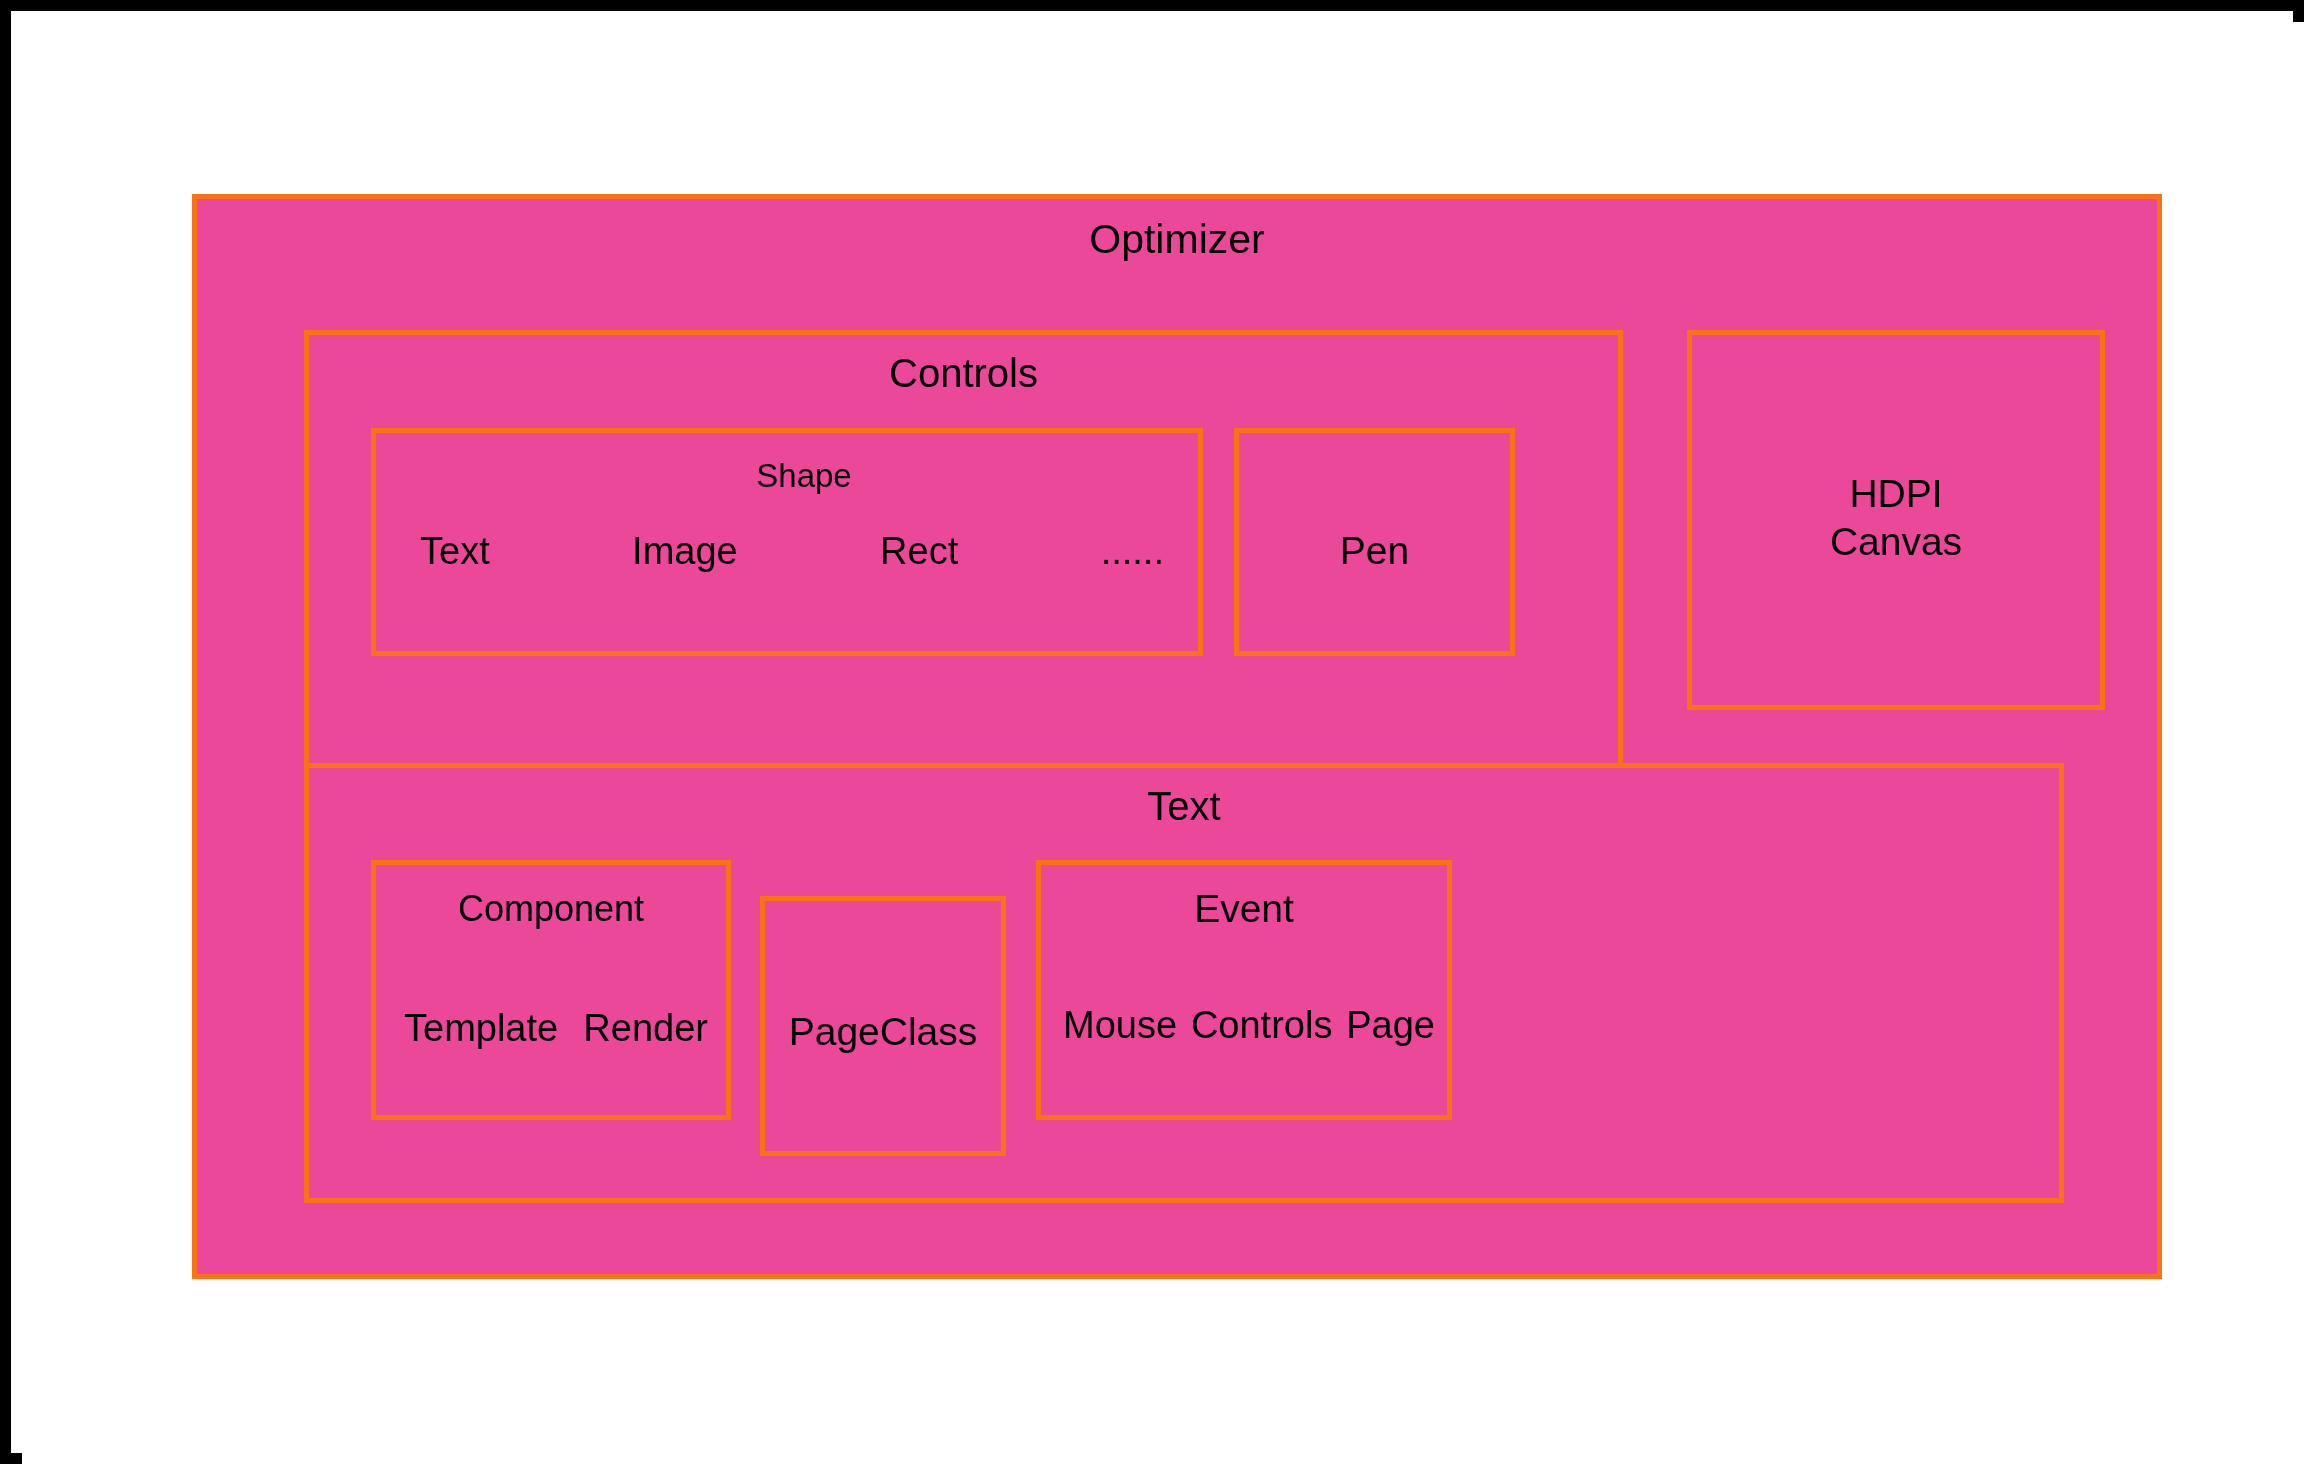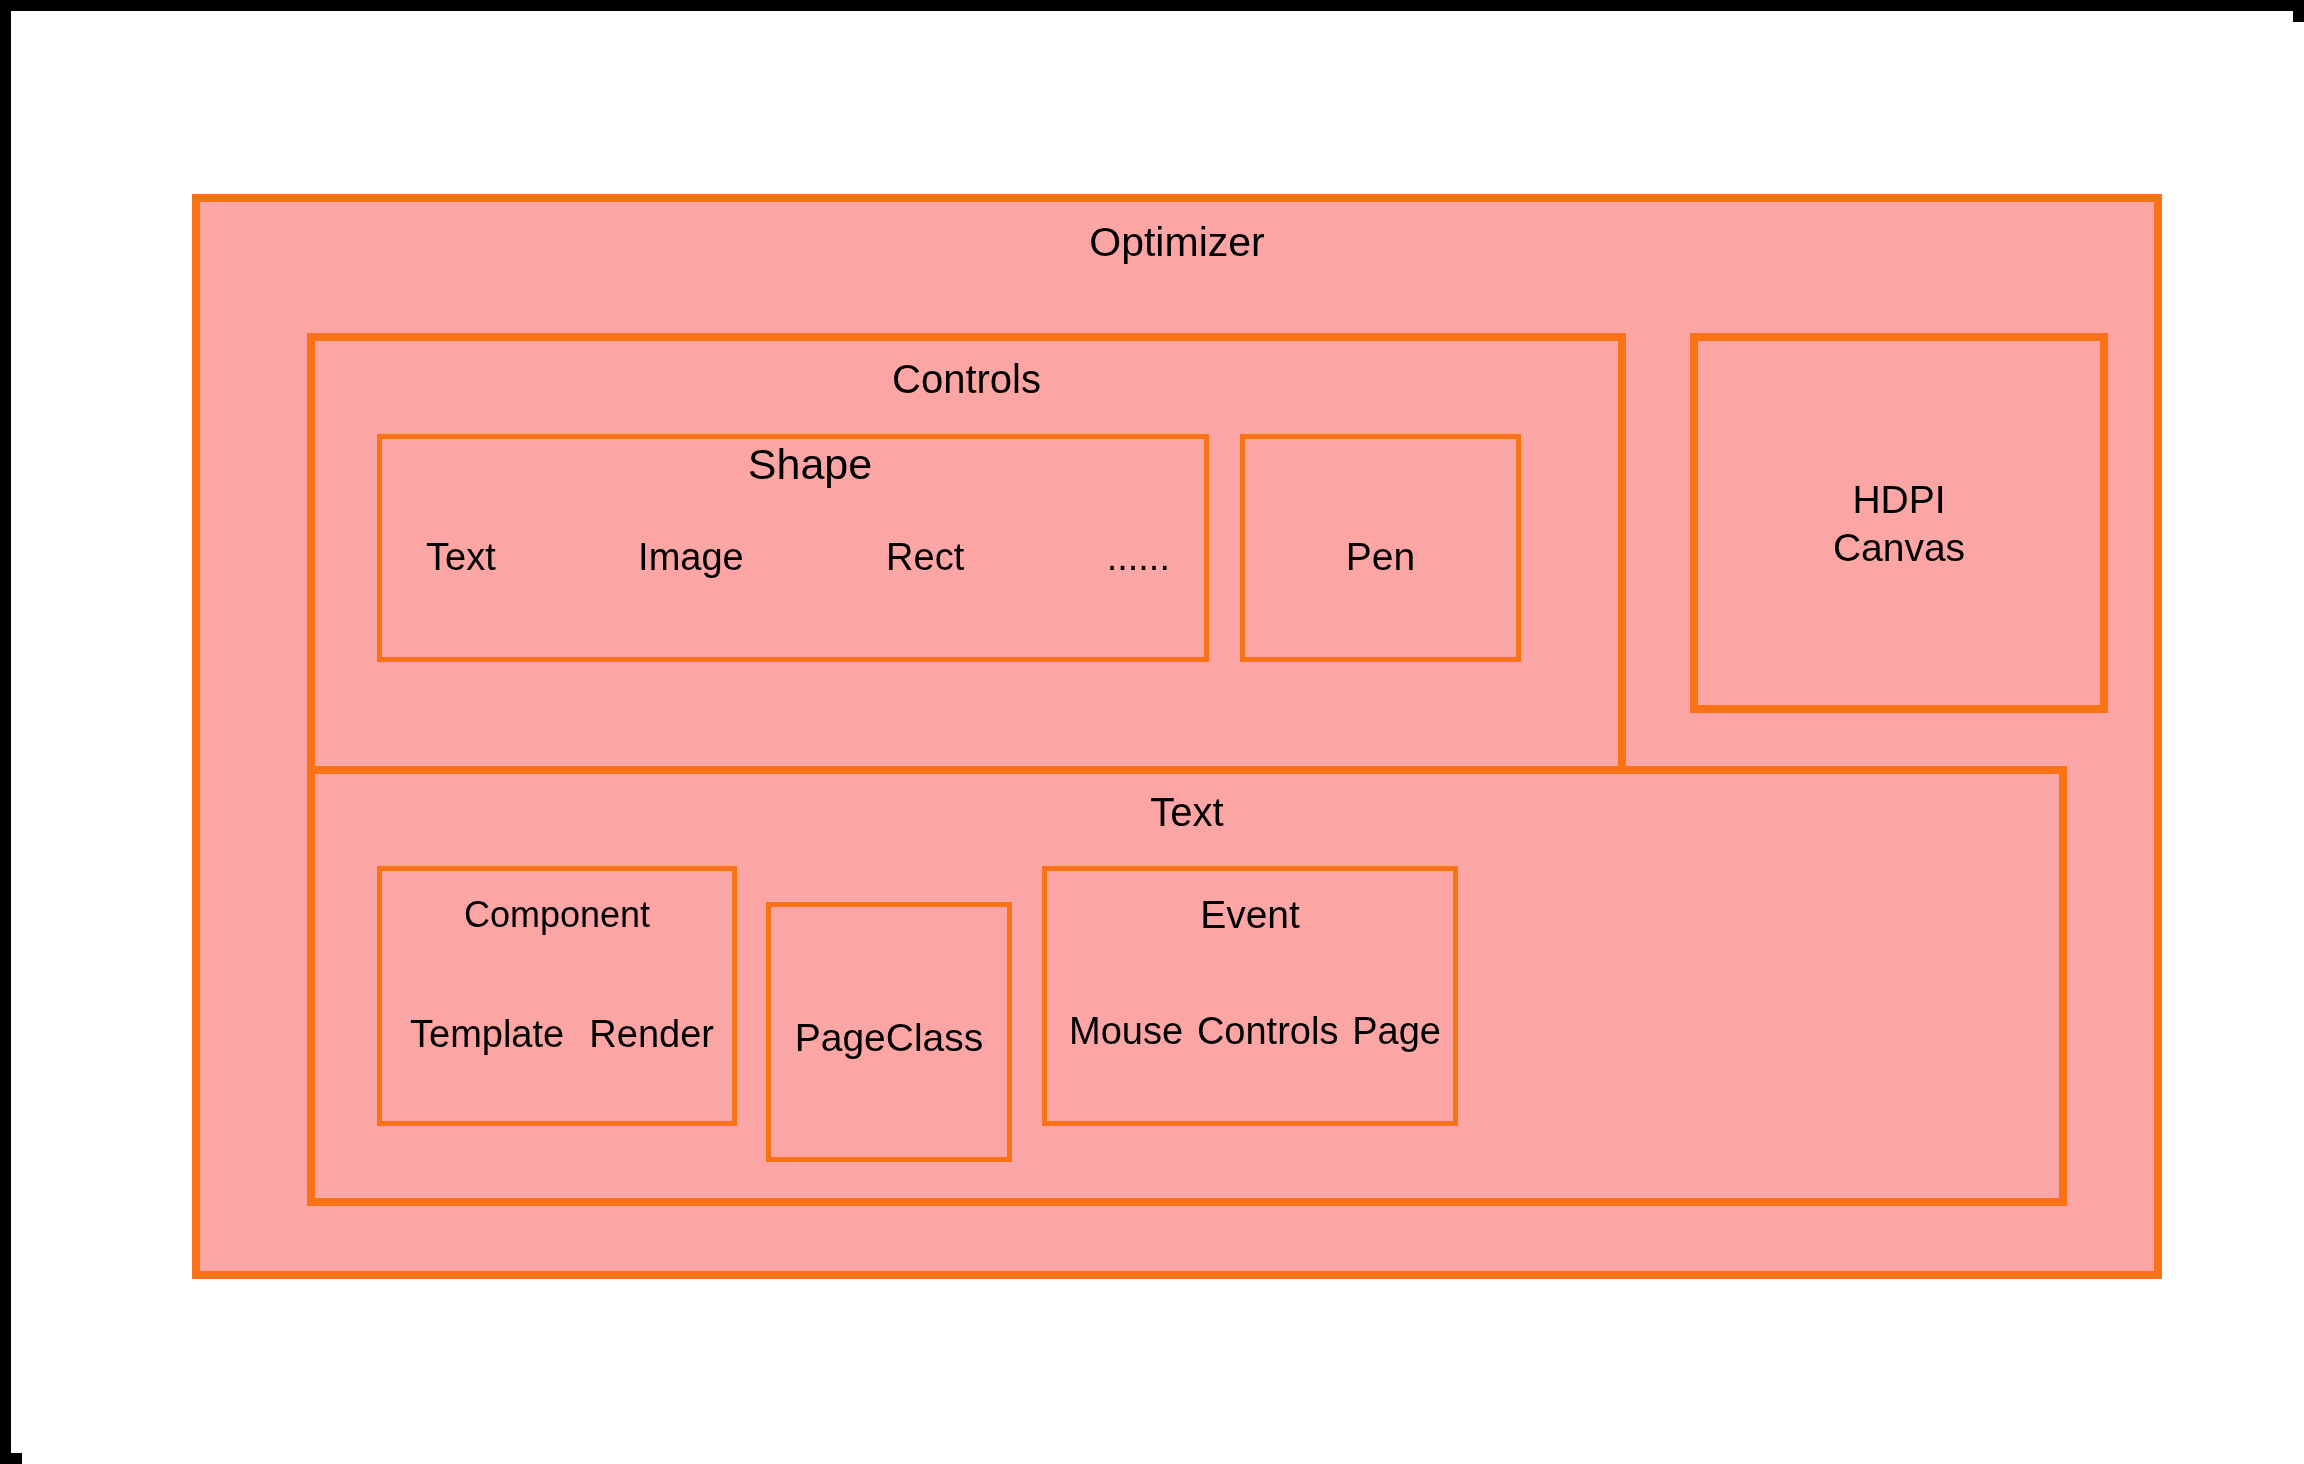--- a/index.html
+++ b/index.html
@@ -34,22 +34,22 @@
     top: 11px;
     width: 2282px;
     height: 1442px;
     background: #ffffff;
   }
 
   
   .box {
     position: absolute;
     box-sizing: border-box;
-    border: 8px solid #f97316;
-    background: #fca5a5;
+    border: 5px solid #f97316;
+    background: #ec4899;
   }
   .box.thin {
     border-width: 5px;
   }
 
   
   .box-title {
     position: absolute;
     left: 0;
     right: 0;
@@ -107,22 +107,22 @@
   }
 
   
   #shape {
     left: 62px;
     top: 93px;
     width: 832px;
     height: 228px;
   }
   #shape > .box-title {
-    top: 1px;
-    font-size: 43px;
+    top: 25px;
+    font-size: 33px;
     padding-left: 34px;
   }
   #shape > .leaf-row {
     left: 44px;
     width: 744px;
     top: 88px;
     height: 60px;
     font-size: 38px;
     justify-content: space-between;
   }

